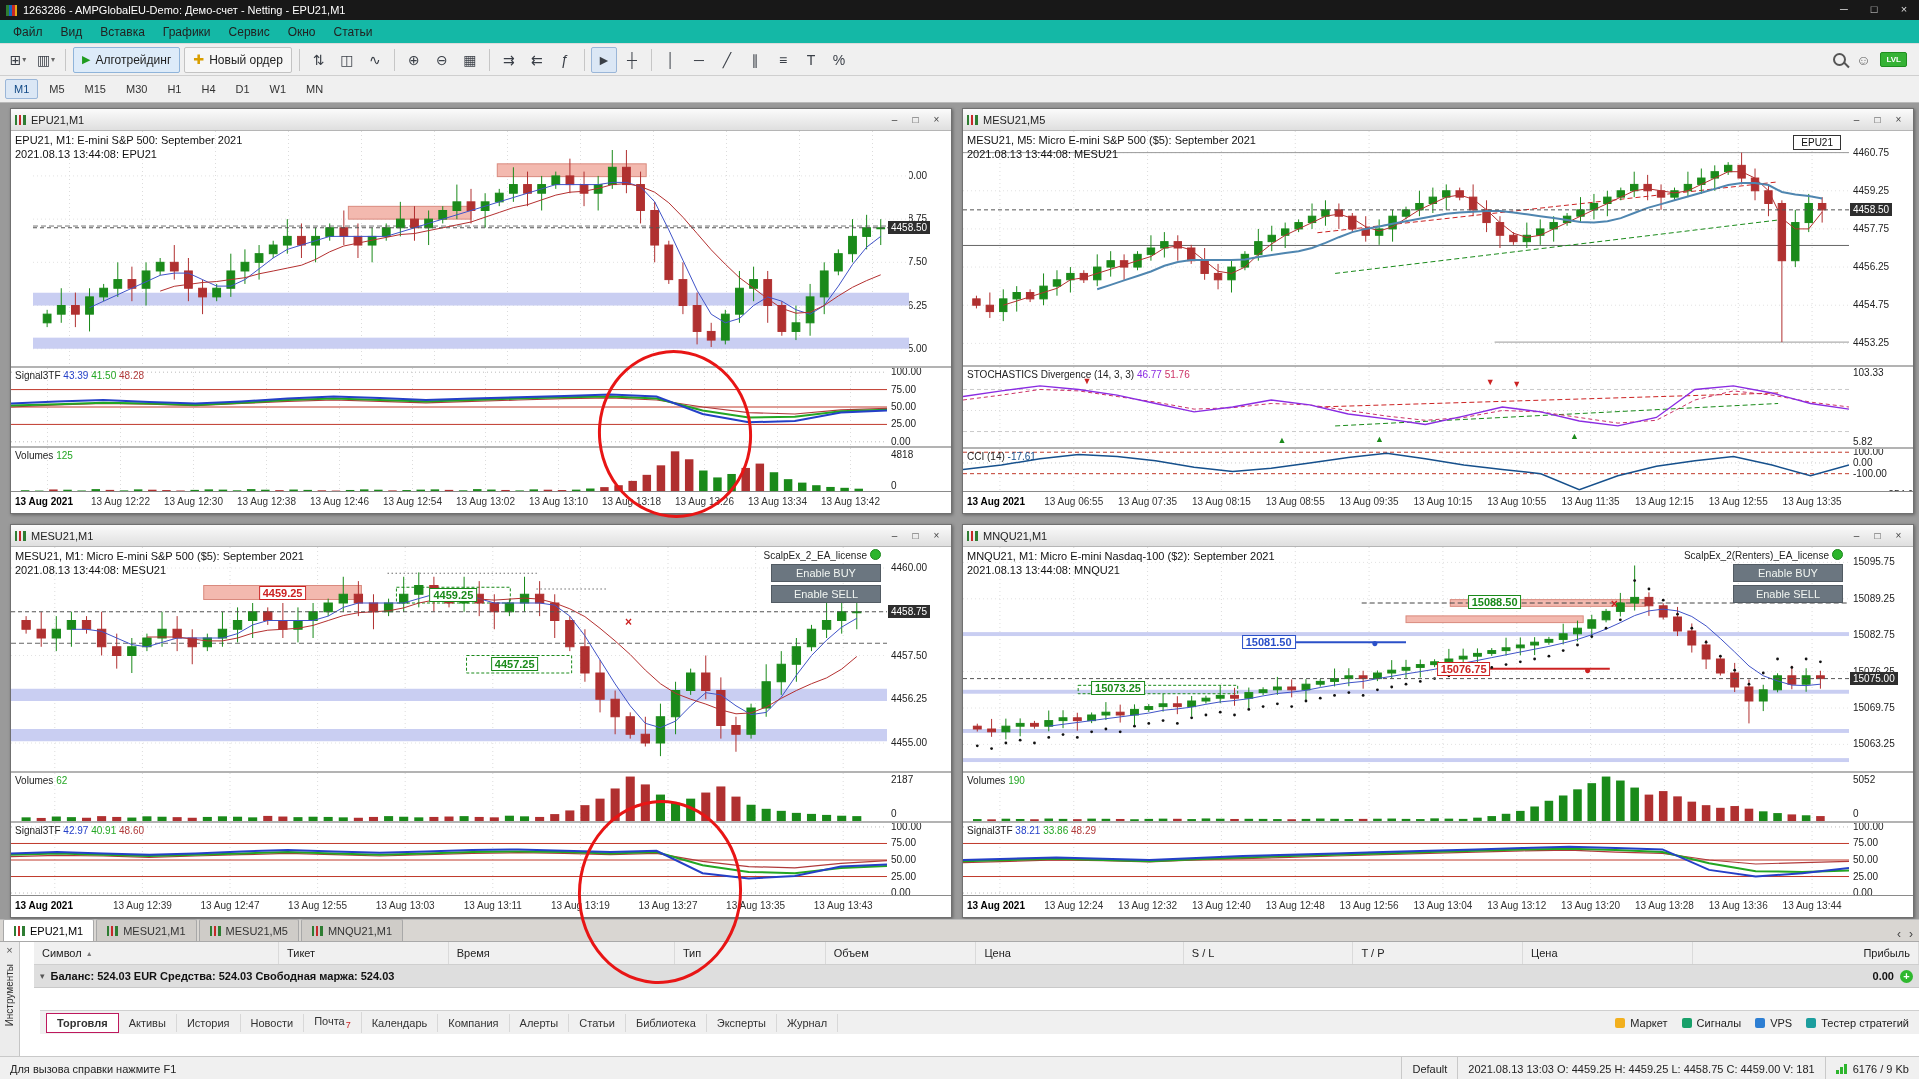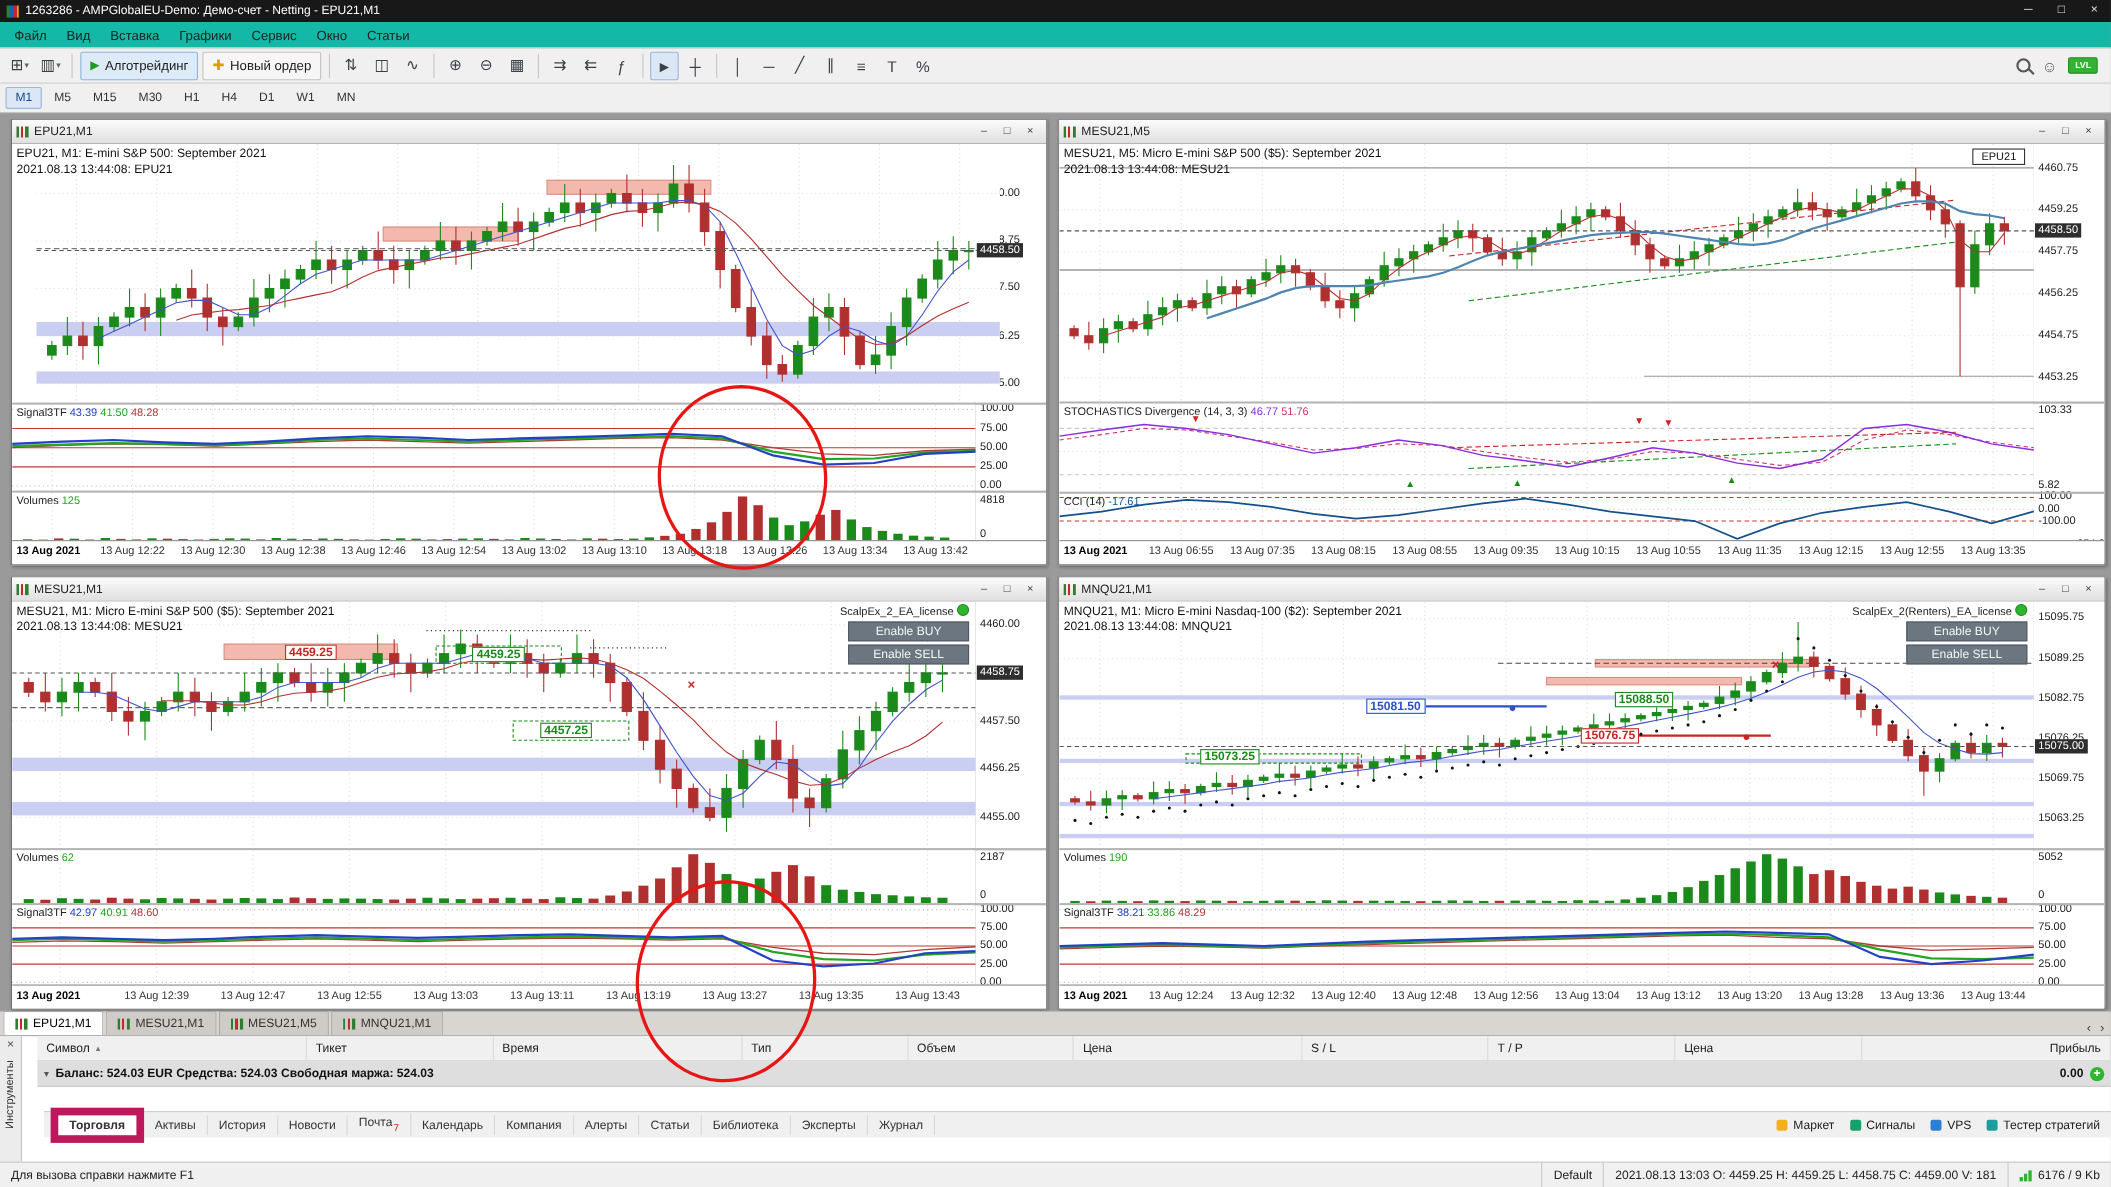--- a/index.html
+++ b/index.html
@@ -89,21 +89,21 @@
   .tb-col .sort{font-size:7px;color:#777;margin-left:4px;}
   #tb-balance{display:flex;align-items:center;height:22px;background:#dedede;border-bottom:1px solid #c9c9c9;
               font-size:11px;font-weight:bold;color:#111;padding-left:6px;}
   #tb-balance .exp{font-size:9px;color:#555;margin-right:6px;font-weight:normal;}
   #tb-balance .profit{margin-left:auto;padding-right:6px;}
   #tb-balance .addbtn{width:13px;height:13px;border-radius:50%;background:#2eb82e;color:#fff;font-size:11px;line-height:12px;
                       text-align:center;margin-right:6px;font-weight:bold;}
   #tb-tabs{position:absolute;left:20px;bottom:23px;right:0;height:24px;background:#f0f0f0;border-top:1px solid #cfcfcf;
            display:flex;align-items:center;font-size:11px;color:#333;padding-left:6px;box-sizing:border-box;}
   .tbx-tab{padding:3px 10px;border-right:1px solid #d8d8d8;position:relative;}
-  .tbx-tab.active{background:#fff;border:7px solid #be185d;font-weight:bold;}
+  .tbx-tab.active{background:#fff;border:1px solid #be185d;font-weight:bold;}
   .tbx-badge{color:#c22;font-size:9px;vertical-align:sub;margin-left:1px;}
   #tbx-right{margin-left:auto;display:flex;align-items:center;gap:14px;padding-right:10px;}
   .tbx-svc{display:flex;align-items:center;gap:5px;font-size:11px;color:#222;}
   .svc-ico{width:10px;height:10px;border-radius:2px;display:inline-block;}
   
   #statusbar{position:absolute;left:0;top:1056px;width:100%;height:23px;background:#f0f0f0;border-top:1px solid #c9c9c9;
              display:flex;align-items:center;font-size:11px;color:#222;}
   #statusbar .seg{padding:0 10px;border-left:1px solid #c9c9c9;height:100%;display:flex;align-items:center;gap:6px;}
   #statusbar .seg.first{border-left:none;}
   #statusbar .spacer{flex:1;}
@@ -1279,21 +1279,21 @@
               <div>MNQU21, M1: Micro E-mini Nasdaq-100 ($2): September 2021</div>
               <div>2021.08.13 13:44:08: MNQU21</div>
             </div>
             <div class="ea">
               <div class="ea-name">ScalpEx_2(Renters)_EA_license<span class="ea-dot"></span></div>
               <div class="ea-btn">Enable BUY</div>
               <div class="ea-btn">Enable SELL</div>
             </div>
             <div class="callout" style="left: 305.67px; top: 94.64px; color: rgb(43, 80, 200); border-color: rgb(43, 80, 200);">15081.50</div>
             <div class="callout" style="left: 155.05px; top: 141.12px; color: rgb(26, 138, 26); border-color: rgb(26, 138, 26);">15073.25</div>
-            <div class="callout" style="left: 531.6px; top: 55.44px; color: rgb(26, 138, 26); border-color: rgb(26, 138, 26); margin-top: 34px;">15088.50</div>
+            <div class="callout" style="left: 531.6px; top: 55.44px; color: rgb(26, 138, 26); border-color: rgb(26, 138, 26);">15088.50</div>
             <div class="callout" style="left: 500.59px; top: 121.8px; color: rgb(204, 34, 34); border-color: rgb(204, 34, 34);">15076.75</div>
             <div class="marker" style="left: 651.21px; top: 56.56px; color: rgb(204, 34, 34);">×</div>
             <div class="marker" style="left: 411.99px; top: 95.76px; color: rgb(43, 80, 200);">●</div>
             <div class="marker" style="left: 624.63px; top: 123.2px; color: rgb(204, 34, 34);">●</div>
           </div>
           <div class="pane-sep" style="top: 224px;"></div>
           <div class="pane" style="top: 226px; height: 48px; width: 886px;">
             <svg width="886" height="48">
               <line x1="36.916666666666664" y1="0" x2="36.916666666666664" y2="48" stroke="#dcdcdc" stroke-width="1" stroke-dasharray="1,3"></line>
               <line x1="110.75" y1="0" x2="110.75" y2="48" stroke="#dcdcdc" stroke-width="1" stroke-dasharray="1,3"></line>

